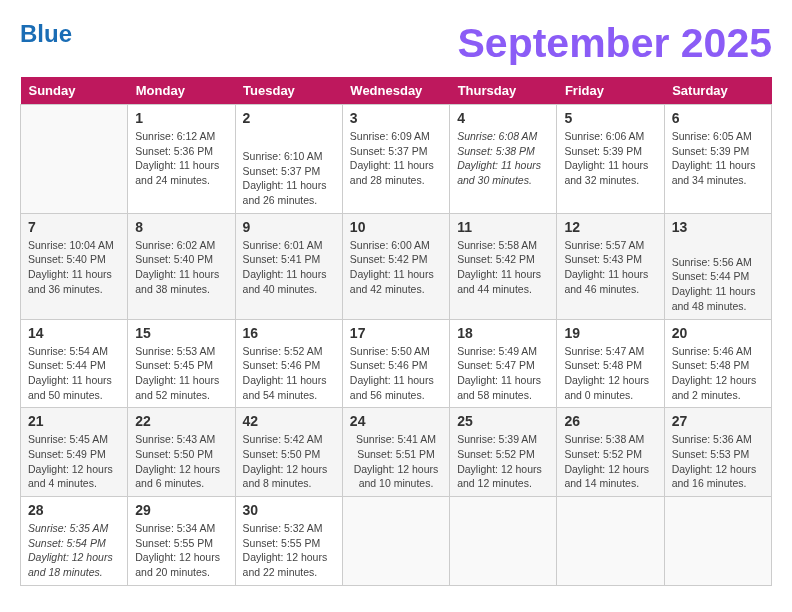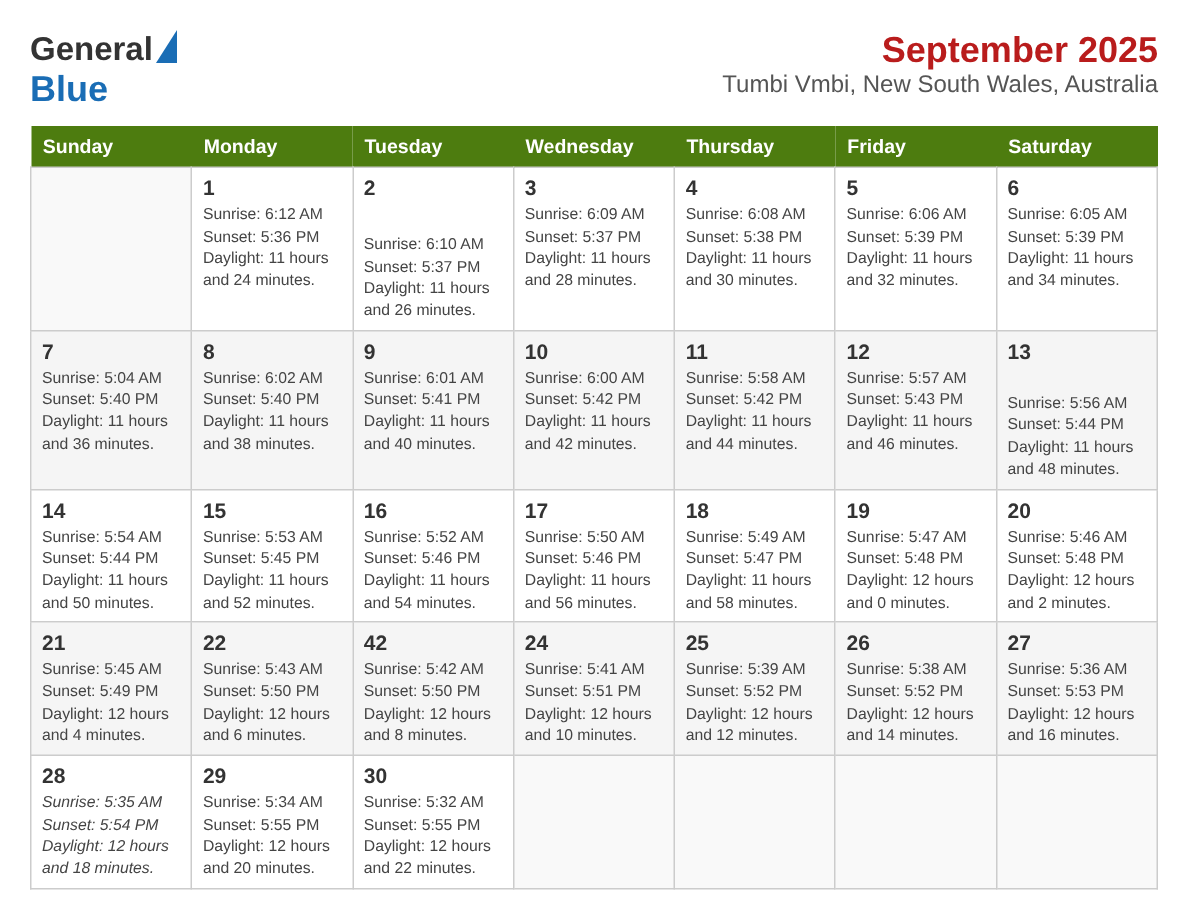--- a/index.html
+++ b/index.html
@@ -41,35 +41,35 @@
       border-left: 14px solid transparent;
       border-bottom: 22px solid #1a6db5;
       margin-left: 2px;
       position: relative;
       top: -2px;
     }
     .title-section {
       text-align: right;
     }
     .month-title {
-      font-size: 24px;
-      font-weight: bold;
-      color: #b91c1c;
+      font-size: 41px;
+      font-weight: bold;
+      color: #8b5cf6;
     }
     .location-title {
       font-size: 16px;
       color: #555;
     }
     table {
       width: 100%;
       border-collapse: collapse;
       font-size: 11px;
     }
     th {
-      background-color: #4d7c0f;
+      background-color: #be185d;
       color: white;
       text-align: left;
       padding: 6px 8px;
       font-size: 13px;
       font-weight: bold;
     }
     td {
       border: 1px solid #ccc;
       padding: 5px 7px;
       vertical-align: top;
@@ -95,29 +95,24 @@
     }
     tr:nth-child(even) td.empty {
       background-color: #f5f5f5;
     }
   </style>
 </head>
 <body>
 
 <div class="header-section">
   <div class="logo">
-    <div class="logo-text">
-      <span class="logo-general">General</span>
-      <div class="logo-triangle"></div>
-    </div>
     <span class="logo-blue">Blue</span>
   </div>
   <div class="title-section">
     <div class="month-title">September 2025</div>
-    <div class="location-title">Tumbi Vmbi, New South Wales, Australia</div>
   </div>
 </div>
 
 <table>
   <thead>
     <tr>
     <th>Sunday</th>
         <th>Monday</th>
         <th>Tuesday</th>
         <th>Wednesday</th>
@@ -145,21 +140,21 @@
         </td>
         <td>
           <div class="day-number">3</div>
           <div class="day-info" style="white-space: pre-line;">Sunrise: 6:09 AM
 Sunset: 5:37 PM
 Daylight: 11 hours
 and 28 minutes.</div>
         </td>
         <td>
           <div class="day-number">4</div>
-          <div class="day-info" style="white-space: pre-line;">Sunrise: 6:08 AM
+          <div class="day-info" style="white-space: pre-line; font-style: italic;">Sunrise: 6:08 AM
 Sunset: 5:38 PM
 Daylight: 11 hours
 and 30 minutes.</div>
         </td>
         <td>
           <div class="day-number">5</div>
           <div class="day-info" style="white-space: pre-line;">Sunrise: 6:06 AM
 Sunset: 5:39 PM
 Daylight: 11 hours
 and 32 minutes.</div>
@@ -168,21 +163,21 @@
           <div class="day-number">6</div>
           <div class="day-info" style="white-space: pre-line;">Sunrise: 6:05 AM
 Sunset: 5:39 PM
 Daylight: 11 hours
 and 34 minutes.</div>
         </td>
       </tr>
       <tr>
         <td>
           <div class="day-number">7</div>
-          <div class="day-info" style="white-space: pre-line;">Sunrise: 5:04 AM
+          <div class="day-info" style="white-space: pre-line;">Sunrise: 10:04 AM
 Sunset: 5:40 PM
 Daylight: 11 hours
 and 36 minutes.</div>
         </td>
         <td>
           <div class="day-number">8</div>
           <div class="day-info" style="white-space: pre-line;">Sunrise: 6:02 AM
 Sunset: 5:40 PM
 Daylight: 11 hours
 and 38 minutes.</div>
@@ -291,21 +286,21 @@
         </td>
         <td>
           <div class="day-number">42</div>
           <div class="day-info" style="white-space: pre-line;">Sunrise: 5:42 AM
 Sunset: 5:50 PM
 Daylight: 12 hours
 and 8 minutes.</div>
         </td>
         <td>
           <div class="day-number">24</div>
-          <div class="day-info" style="white-space: pre-line;">Sunrise: 5:41 AM
+          <div class="day-info" style="white-space: pre-line; text-align: center;">Sunrise: 5:41 AM
 Sunset: 5:51 PM
 Daylight: 12 hours
 and 10 minutes.</div>
         </td>
         <td>
           <div class="day-number">25</div>
           <div class="day-info" style="white-space: pre-line;">Sunrise: 5:39 AM
 Sunset: 5:52 PM
 Daylight: 12 hours
 and 12 minutes.</div>

